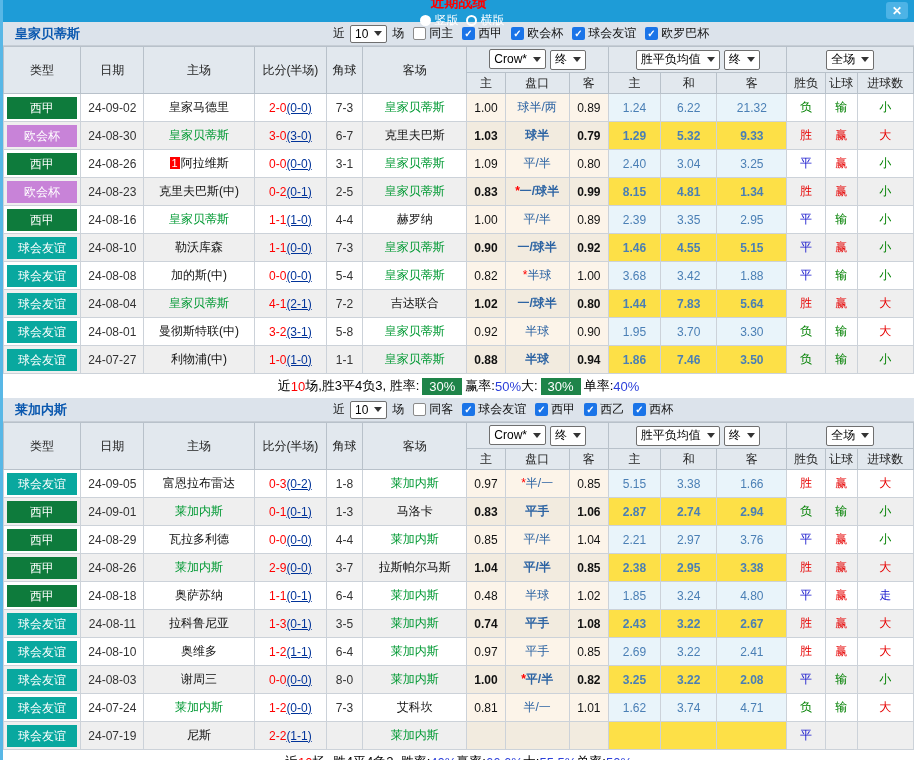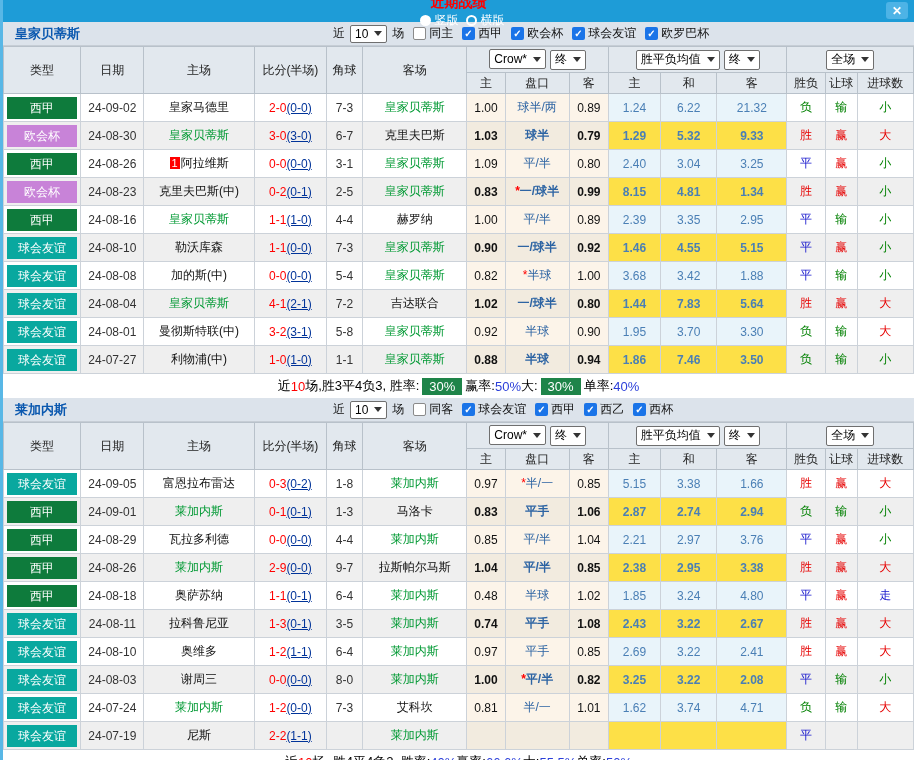--- a/index.html
+++ b/index.html
@@ -503,21 +503,21 @@
               <td class="red">赢</td>
               <td class="green">小</td>
             </tr>
             <tr class="alt">
               <td>
                 <span class="badge lg-green">西甲</span>
               </td>
               <td><span class="date-txt">24-08-26</span></td>
               <td><span class="hl">莱加内斯</span></td>
               <td><span class="ft">2-9</span><span class="ht">(0-0)</span></td>
-              <td><span class="corner-txt">9-7</span></td>
+              <td><span class="corner-txt">3-7</span></td>
               <td><span>拉斯帕尔马斯</span></td>
               <td class="c-odds">1.04</td>
               <td class="c-odds"><span class="hcap">平/半</span></td>
               <td class="c-odds">0.85</td>
               <td class="c-avg">2.38</td>
               <td class="c-avg">2.95</td>
               <td class="c-avg">3.38</td>
               <td class="red">胜</td>
               <td class="red">赢</td>
               <td class="red">大</td>

